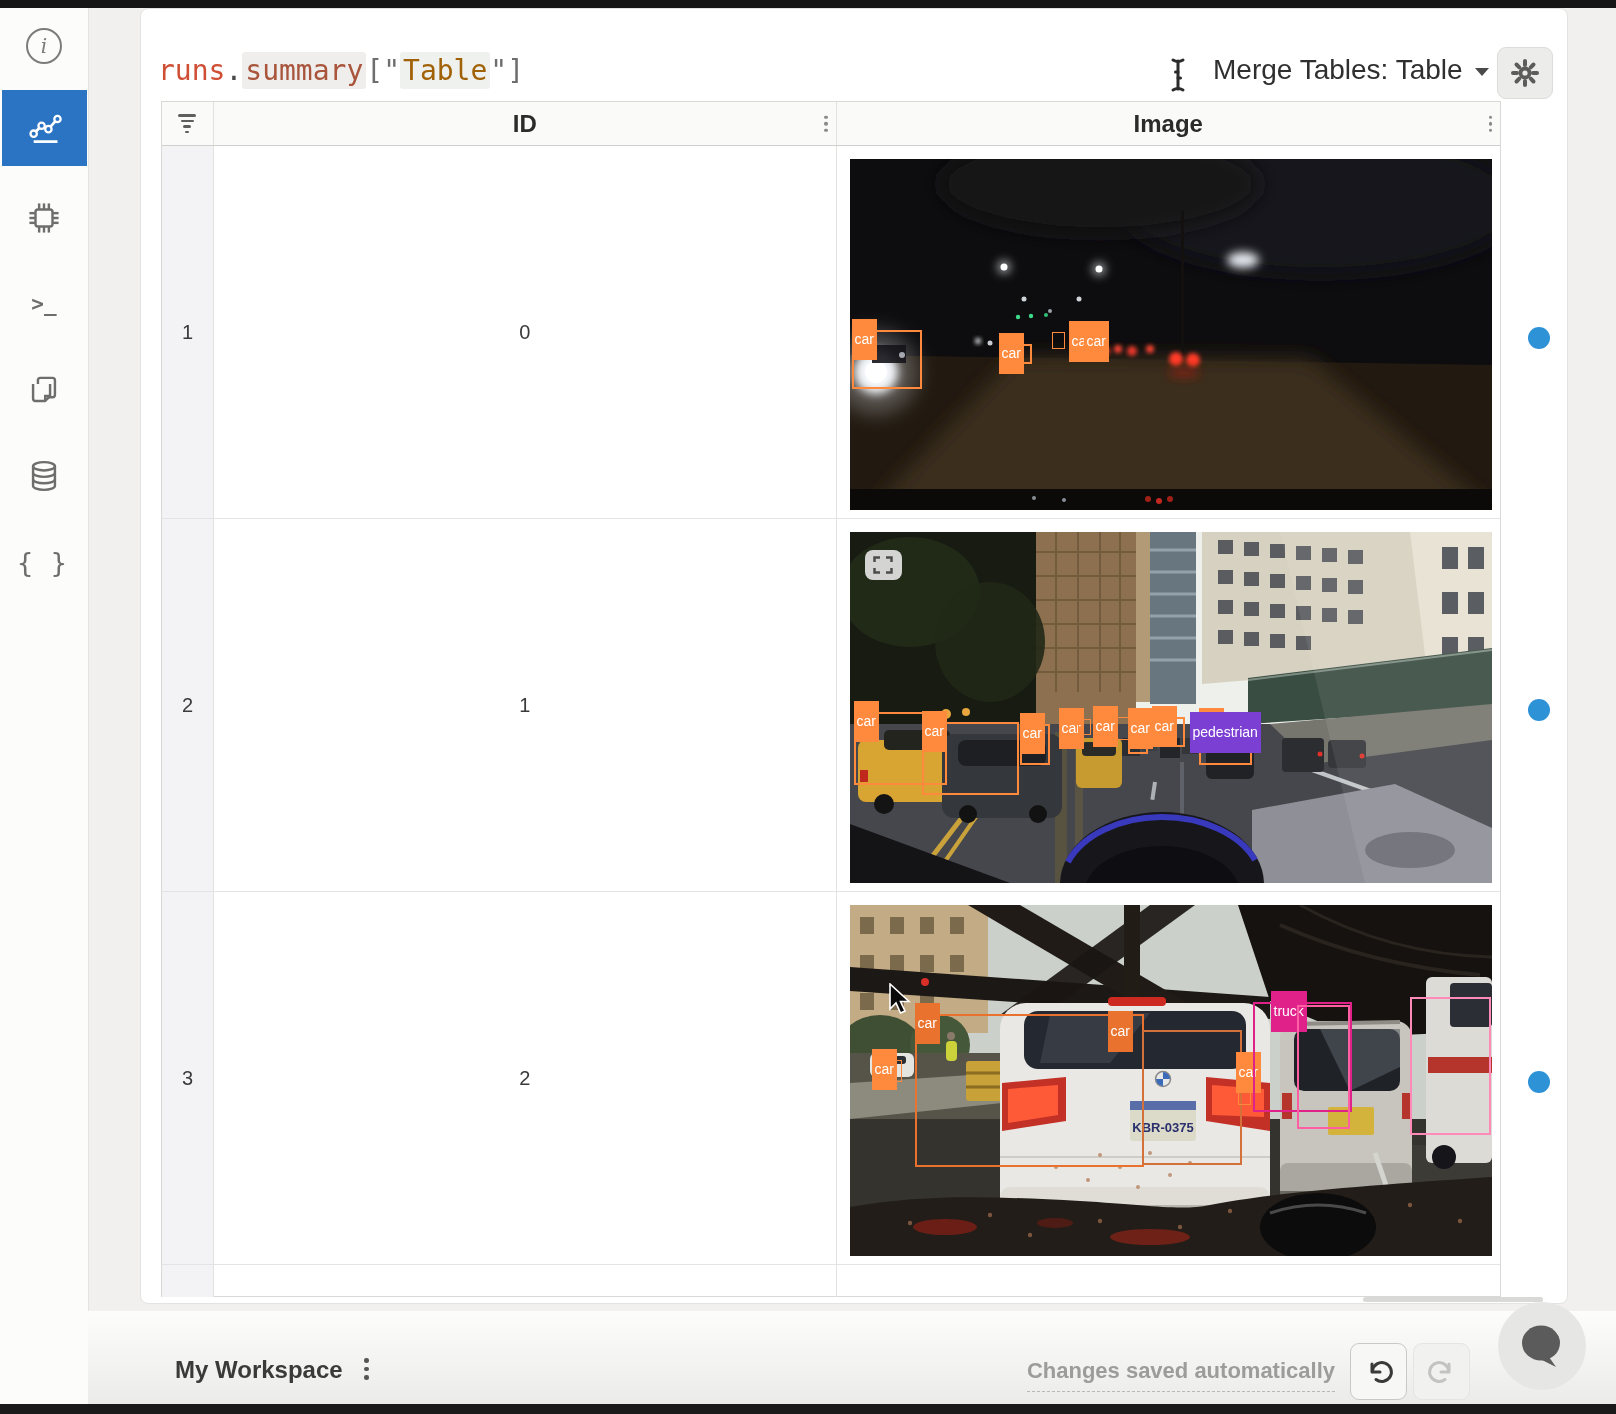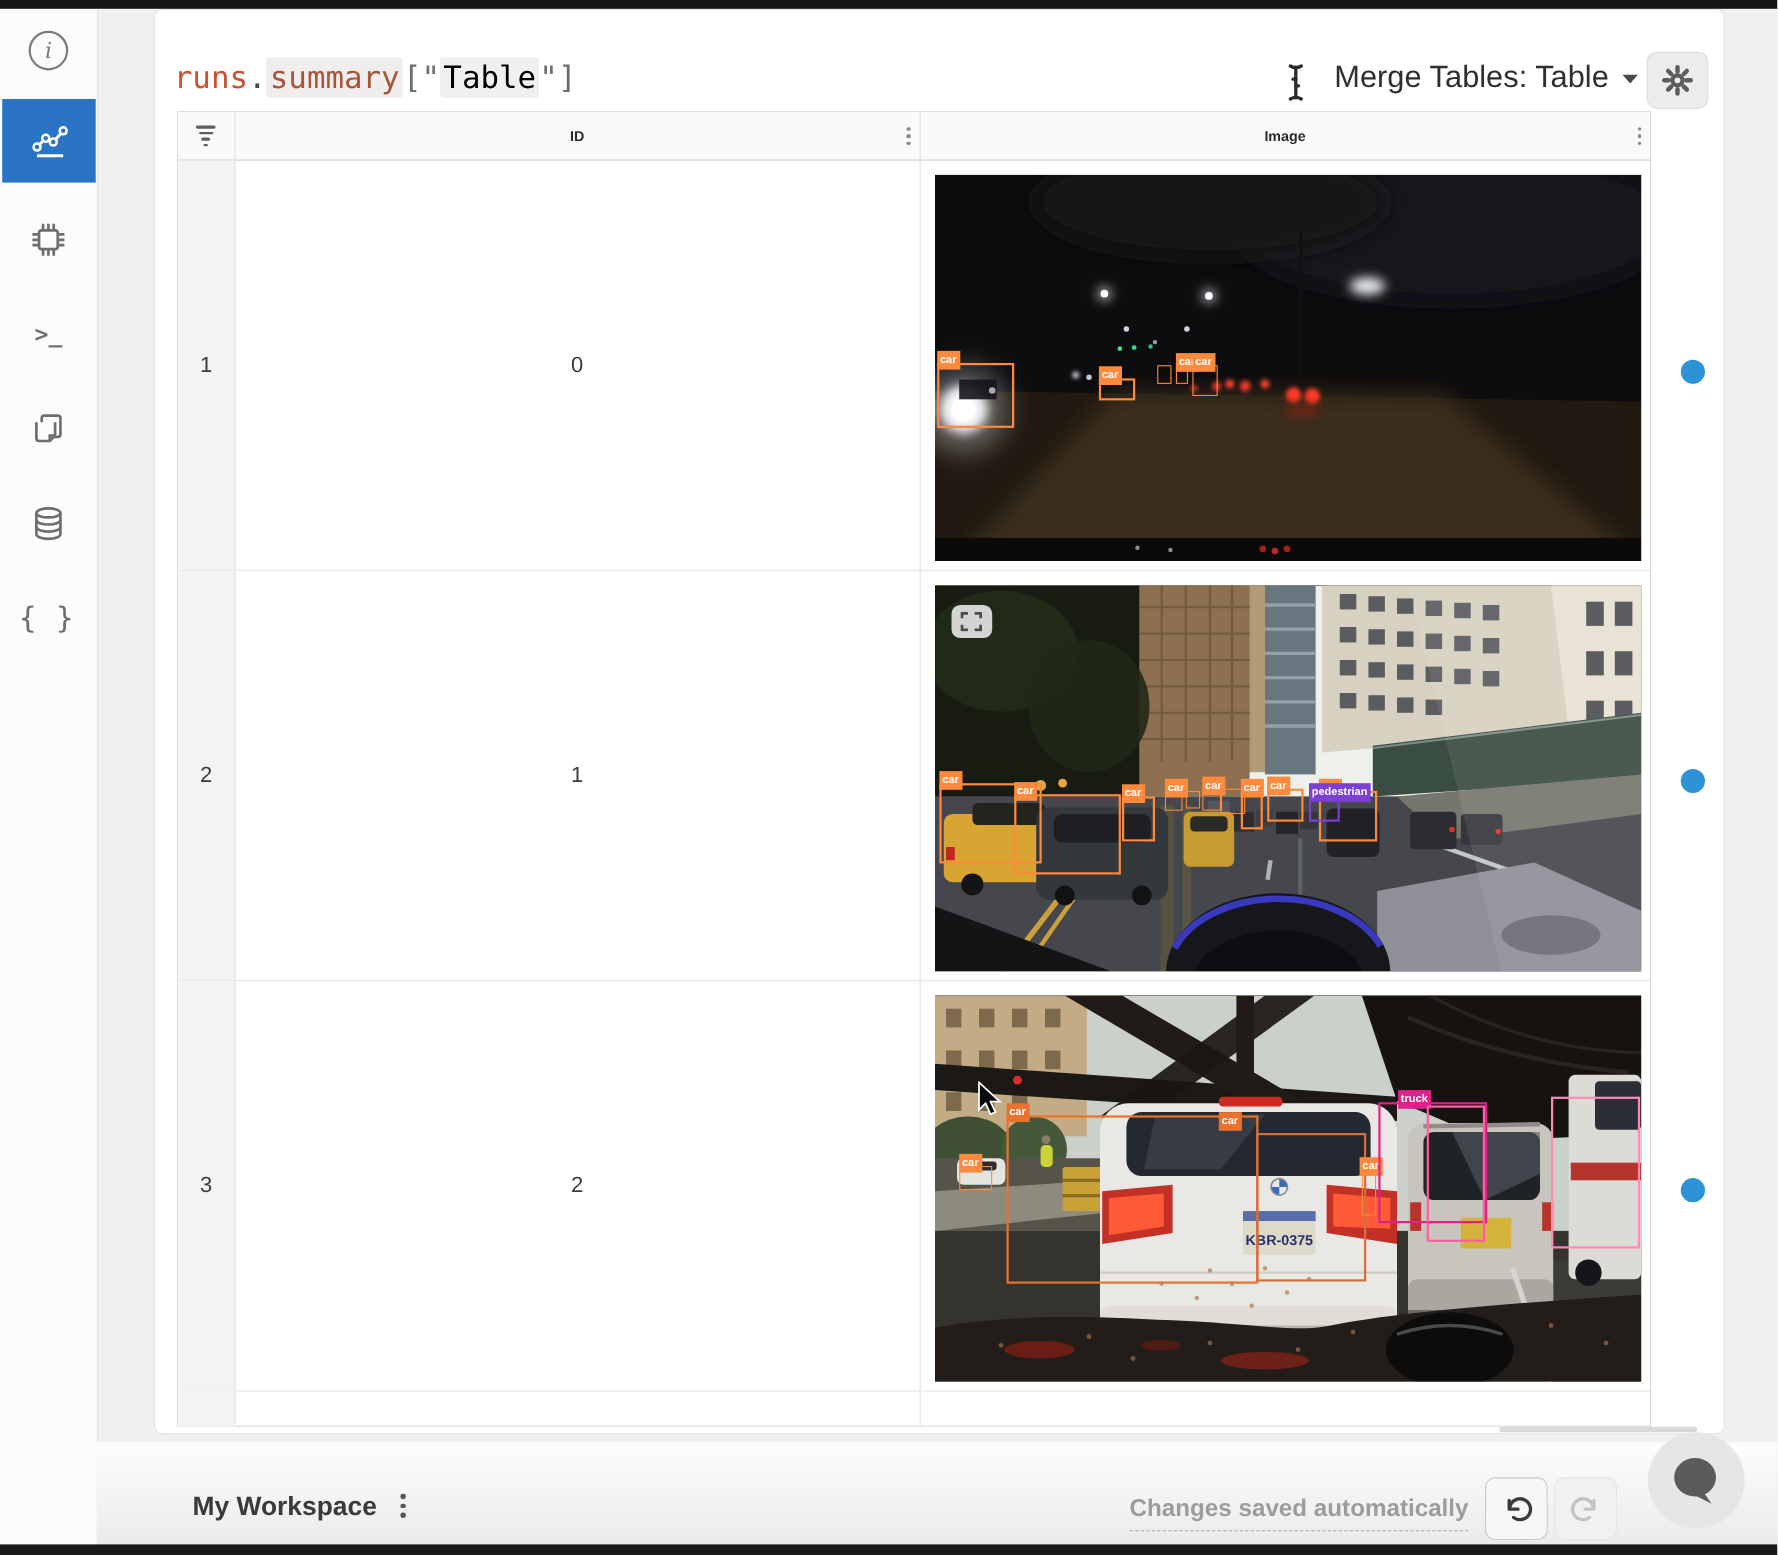--- a/index.html
+++ b/index.html
@@ -17,31 +17,31 @@
   .glyph-ic{font-family:"DejaVu Sans Mono",monospace;font-weight:bold;font-size:21px;color:#6e6e6e;}
   .brace-ic{font-family:"DejaVu Sans",sans-serif;font-size:27px;color:#6e6e6e;letter-spacing:4px;}
   
   .card{left:140px;top:8px;width:1428px;height:1296px;background:#ffffff;border:1px solid #e3e3e1;border-radius:8px;box-sizing:border-box;}
   .code-line{left:17px;top:44px;height:34px;display:flex;align-items:center;font-family:"DejaVu Sans Mono",monospace;font-size:28px;}
   .tok{white-space:pre;}
   .tok-runs{color:#cf4f35;}
   .tok-dot{color:#4a4a4a;}
   .tok-summary{color:#a8553c;background:#f0eeec;border-radius:3px;padding:2px 3px;}
   .tok-punct{color:#6e6e6e;}
-  .tok-table{color:#000000;background:#eef1ee;border-radius:3px;padding:2px 3px;}
+  .tok-table{color:#a16207;background:#eef1ee;border-radius:3px;padding:2px 3px;}
   .merge{left:1072px;top:42px;height:38px;display:flex;align-items:center;gap:12px;}
   .merge-label{font-size:28px;color:#2f2f2f;}
   .caret{width:0;height:0;border-left:7px solid transparent;border-right:7px solid transparent;border-top:8px solid #4a4a4a;margin-top:3px;}
   .gear-btn{left:1356px;top:38px;width:54px;height:50px;background:#ececea;border:1px solid #dcdcda;border-radius:9px;
     display:flex;align-items:center;justify-content:center;}
   .ibeam{left:1028px;top:48px;}
   
   .tbl{left:20px;top:92px;width:1340px;height:1196px;border:1px solid #d9d9d7;box-sizing:border-box;background:#fff;}
   .thead{display:flex;height:44px;background:#fafaf9;border-bottom:1px solid #cfcfcd;box-sizing:border-box;}
-  .th{position:relative;display:flex;align-items:center;justify-content:center;font-size:13px;font-weight:bold;color:#2b2b2b;box-sizing:border-box;}
+  .th{position:relative;display:flex;align-items:center;justify-content:center;font-size:24px;font-weight:bold;color:#2b2b2b;box-sizing:border-box;}
   .th-corner{width:52px;border-right:1px solid #e2e2e0;}
   .th-id{width:623px;border-right:1px solid #e2e2e0;}
   .th-img{width:664px;}
   .kebab{position:absolute;right:8px;top:50%;transform:translateY(-50%);display:flex;flex-direction:column;gap:3px;}
   .kebab i{width:3.5px;height:3.5px;border-radius:50%;background:#8a8a8a;}
   .filter-ic{display:flex;flex-direction:column;gap:3px;align-items:center;}
   .filter-ic i{height:2.5px;background:#5f5f5f;border-radius:2px;display:block;}
   .trow{display:flex;height:373px;border-bottom:1px solid #e4e4e2;box-sizing:border-box;}
   .td-num{width:52px;background:#f3f3f5;border-right:1px solid #e2e2e0;display:flex;align-items:center;justify-content:center;
     font-size:20px;color:#3a3a3a;box-sizing:border-box;}
@@ -50,21 +50,21 @@
   .partial{display:flex;height:32px;}
   .img-wrap{position:absolute;left:13px;top:13px;width:642px;height:351px;overflow:hidden;background:#000;}
   .img-wrap svg.scene{position:absolute;inset:0;width:100%;height:100%;}
   
   .bbox{position:absolute;border:2px solid #ff8a3d;box-sizing:border-box;}
   .bbox.thin{border-width:1.5px;}
   .bbox.purple{border-color:#7c3fd4;}
   .bbox.magenta{border-color:#e0218a;}
   .bbox.pink{border-color:#ff5fa2;}
   .bbox.pink2{border-color:#ff8ab8;}
-  .blabel{position:absolute;font-size:10px;font-weight:bold;line-height:11px;height:11px;color:#fff;background:#ff8a3d;padding:3px 3px;white-space:nowrap;}
+  .blabel{position:absolute;font-size:14px;font-weight:normal;line-height:11px;height:11px;color:#fff;background:#ff8a3d;padding:15px 3px;white-space:nowrap;}
   .blabel.purple{background:#7c3fd4;}
   .blabel.magenta{background:#e0218a;margin-left:18px;}
   .expand-chip{position:absolute;left:15px;top:18px;width:37px;height:30px;border-radius:8px;background:rgba(228,228,228,.92);
     display:flex;align-items:center;justify-content:center;}
   .row-dot{left:1387px;width:22px;height:22px;border-radius:50%;background:#2e93d6;}
   .hthumb{left:1222px;top:1288px;width:180px;height:5px;border-radius:3px;background:#d9d9d7;}
   
   .bottom-bar{left:88px;top:1311px;width:1528px;height:93px;background:linear-gradient(#fdfdfc,#ebebe9);font-weight:bold;}
   .ws-label{left:87px;top:45px;font-size:24px;color:#3a3a3a;}
   .ws-kebab{left:276px;top:47px;display:flex;flex-direction:column;gap:4px;}

